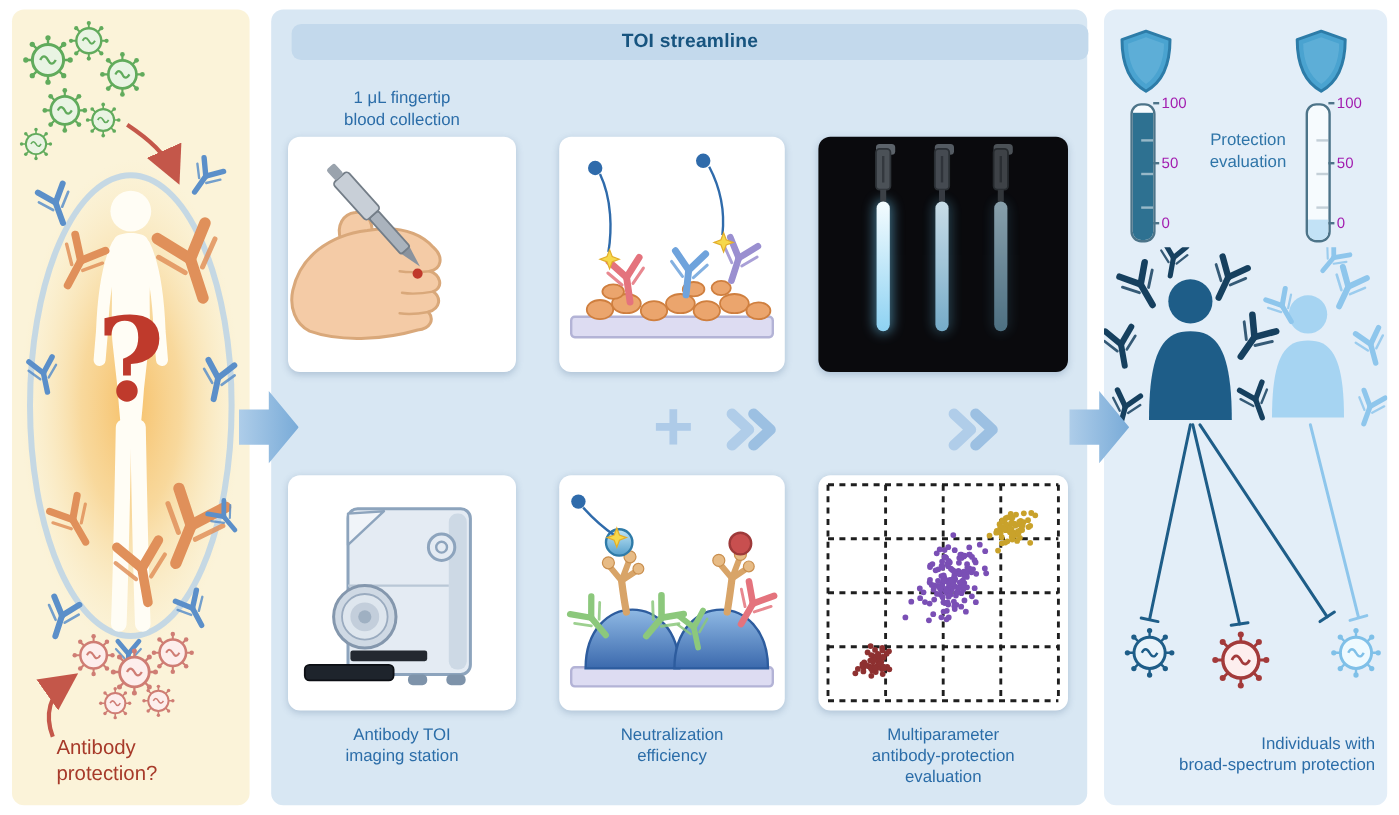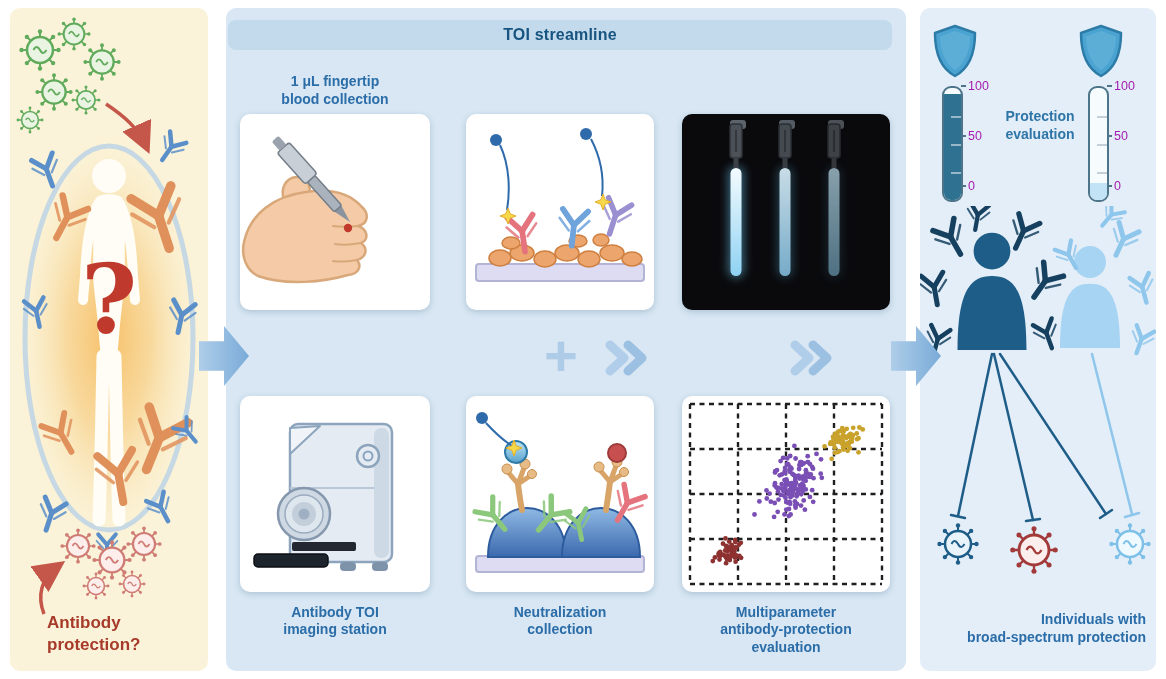--- a/index.html
+++ b/index.html
@@ -4,22 +4,22 @@
 <title></title>
 <style>
   html,body{margin:0;padding:0;background:#ffffff;}
   body{font-family:"Liberation Sans","DejaVu Sans",sans-serif;}
   .figure{position:relative;width:1166px;height:679px;background:#fff;overflow:hidden;}
   .panel{position:absolute;border-radius:10px;}
   .panel-left{left:10px;top:8px;width:198px;height:663px;background:var(--left-bg,#fbf3d9);}
   .panel-middle{left:226px;top:8px;width:680px;height:663px;background:var(--middle-bg,#d8e7f3);}
   .panel-right{left:920px;top:8px;width:236px;height:663px;background:var(--right-bg,#e3eef8);}
   .abs{position:absolute;}
-  .ml{white-space:pre-line;font-weight:bold;}
-  .toi-header{position:absolute;left:2px;top:12px;width:664px;height:30px;background:var(--header-bg,#c3d9ec);border-radius:8px;display:flex;align-items:center;justify-content:center;}
+  .ml{white-space:pre-line;}
+  .toi-header{position:absolute;left:17px;top:12px;width:664px;height:30px;background:var(--header-bg,#c3d9ec);border-radius:8px;display:flex;align-items:center;justify-content:center;}
   .toi-title{font-size:16px;font-weight:bold;color:var(--title-text,#17547f);letter-spacing:.2px;}
   .card{position:absolute;background:#fff;border-radius:10px;box-shadow:0 2px 6px rgba(70,100,140,.28);overflow:hidden;}
   .card svg{display:block;width:100%;height:100%;}
   .card-dark{background:#0a0a0d;}
   .mid-label{position:absolute;display:flex;justify-content:center;text-align:center;color:var(--label-text,#2b6da8);font-size:14px;line-height:1.24;}
   .label-top{align-items:flex-end;height:48px;}
   .label-bottom{align-items:flex-start;}
   .qmark{position:absolute;left:0;width:198px;top:244px;text-align:center;font-family:"DejaVu Serif","Liberation Serif",serif;font-size:96px;font-weight:bold;color:#bf3a2c;line-height:1;}
   .caption-red{position:absolute;left:0;width:198px;top:604px;text-align:left;color:var(--red-text,#a73a2a);font-size:17px;line-height:1.3;padding-left:37px;}
   .caption-blue{position:absolute;left:10px;width:216px;top:602px;text-align:right;color:var(--label-text,#2b6da8);font-size:14px;line-height:1.3;}
@@ -606,21 +606,21 @@
             <circle cx="154.8" cy="45.1" r="2.4" fill="#c9a22b"></circle>
             <circle cx="176.5" cy="42.2" r="2.4" fill="#c9a22b"></circle>
             <circle cx="148.2" cy="47.9" r="2.4" fill="#c9a22b"></circle>
           </g>
       </svg>
     </div>
 
     <div class="mid-label label-bottom ml" style="left:14px;top:596px;width:190px">Antibody TOI
 imaging station</div>
     <div class="mid-label label-bottom ml" style="left:240px;top:596px;width:188px">Neutralization
-collection</div>
+efficiency</div>
     <div class="mid-label label-bottom ml" style="left:456px;top:596px;width:208px">Multiparameter
 antibody-protection
 evaluation</div>
   </section>
 
   <div class="big-arrow" style="left:891px;top:324px"></div>
 
   <section class="panel panel-right">
     <svg class="abs" style="left:12px;top:16px" width="46" height="54" viewBox="0 0 46 54">
         <use href="#shield-shape"></use>

